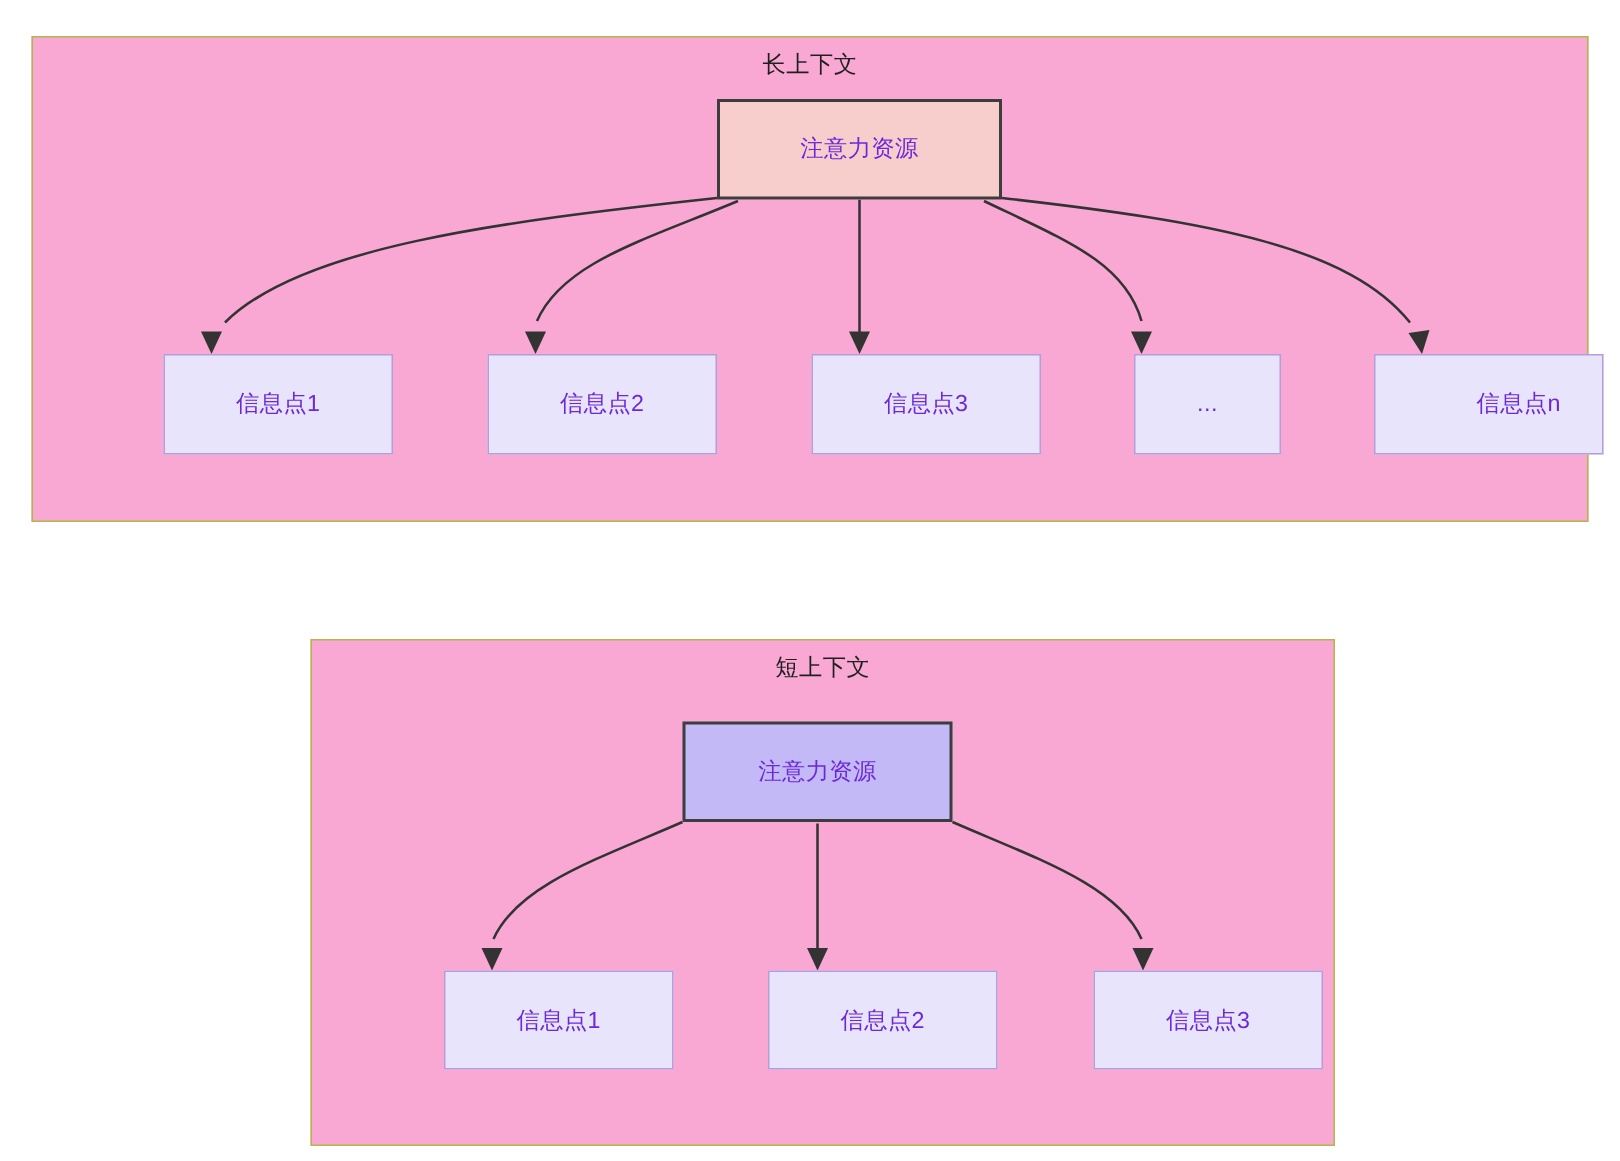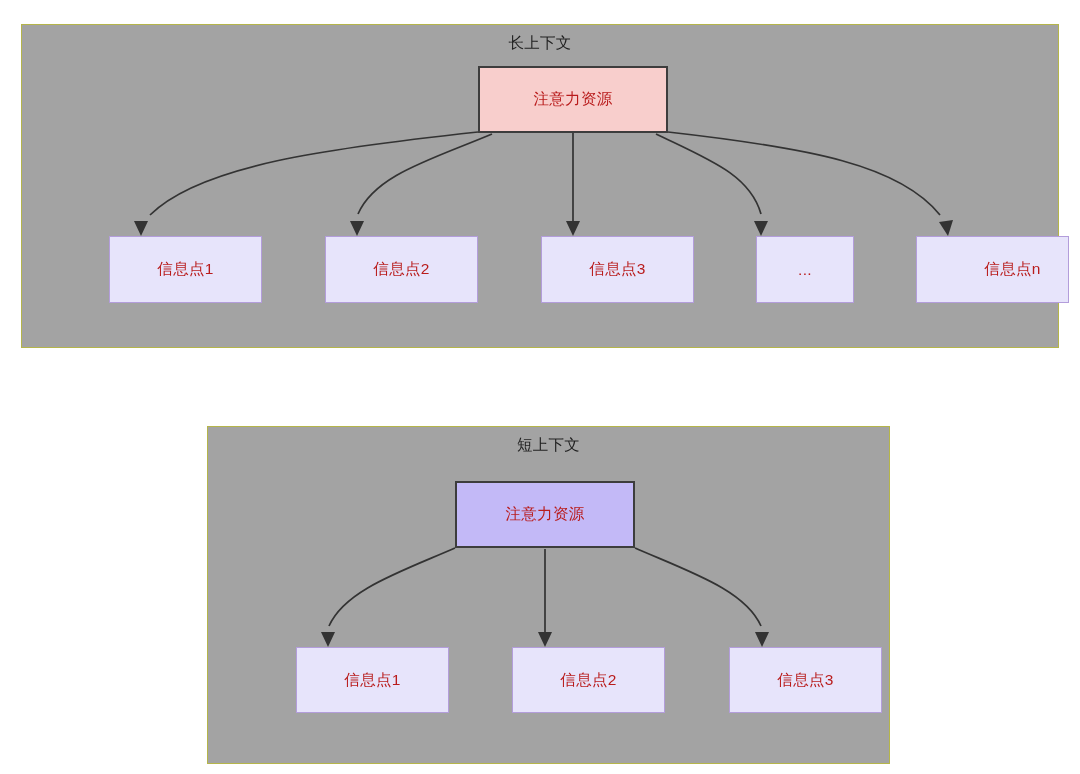--- a/index.html
+++ b/index.html
@@ -17,21 +17,21 @@
   .diagram-root {
     position: absolute;
     left: 0;
     top: 0;
     width: 1080px;
     height: 774px;
   }
   
   .group {
     position: absolute;
-    background: #a3a3a3;
+    background: #f9a8d4;
     border: 1.6px solid #b5b54a;
     box-sizing: border-box;
   }
   #group-long {
     left: 21px;
     top: 24px;
     width: 1038px;
     height: 324px;
   }
   #group-short {
@@ -52,21 +52,21 @@
     white-space: nowrap;
   }
   
   .node {
     position: absolute;
     box-sizing: border-box;
     display: flex;
     align-items: center;
     justify-content: center;
     font-size: 15.5px;
-    color: #b91c1c;
+    color: #6d28d9;
     letter-spacing: 0.3px;
     white-space: nowrap;
   }
   .node-attention-long {
     background: #f8cecc;
     border: 2.2px solid #3d3d3d;
   }
   .node-attention-short {
     background: #c3b9f7;
     border: 2.2px solid #3d3d3d;

